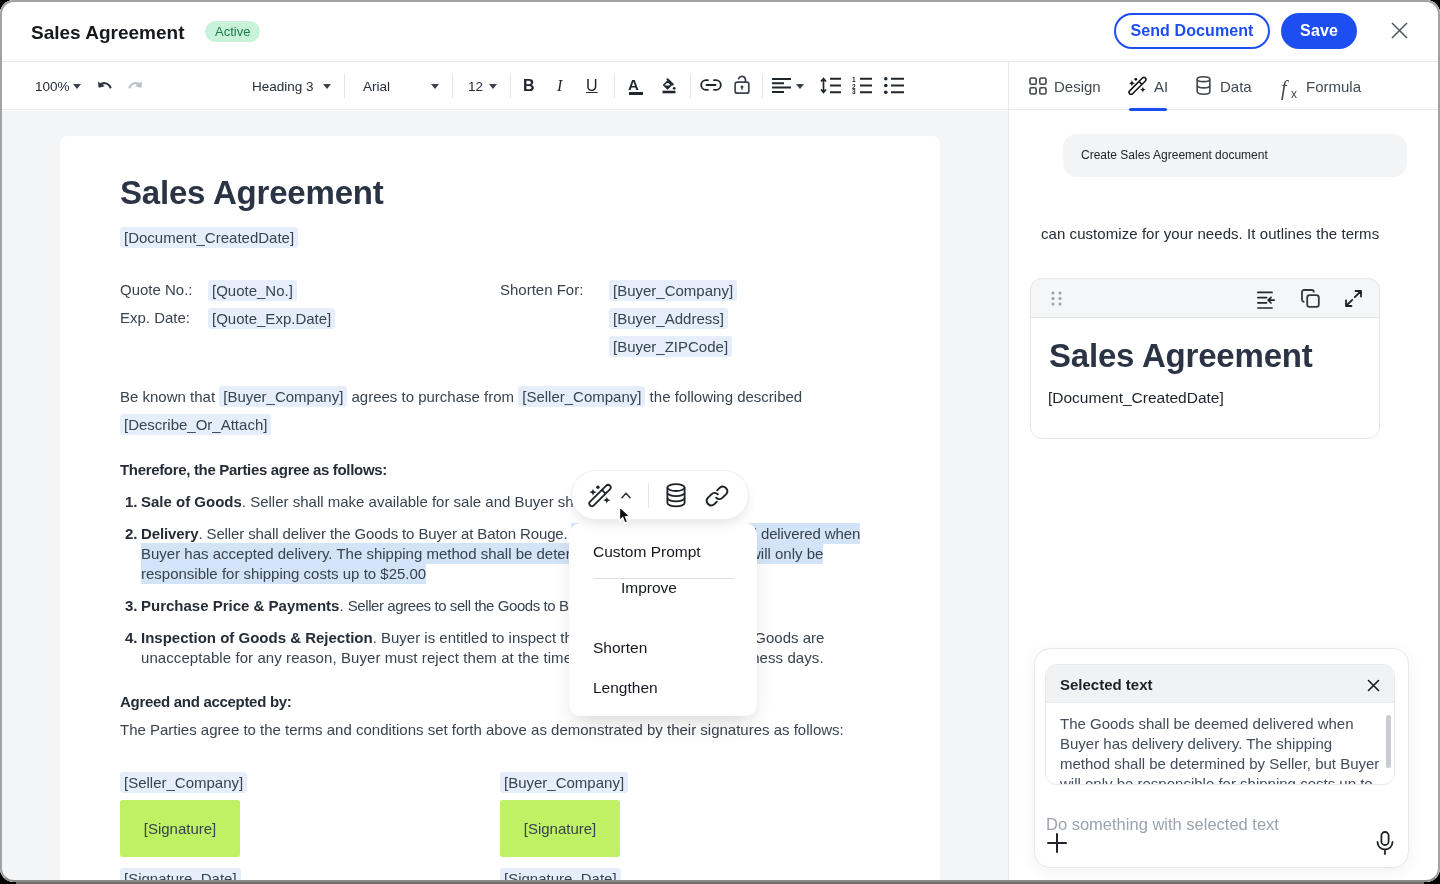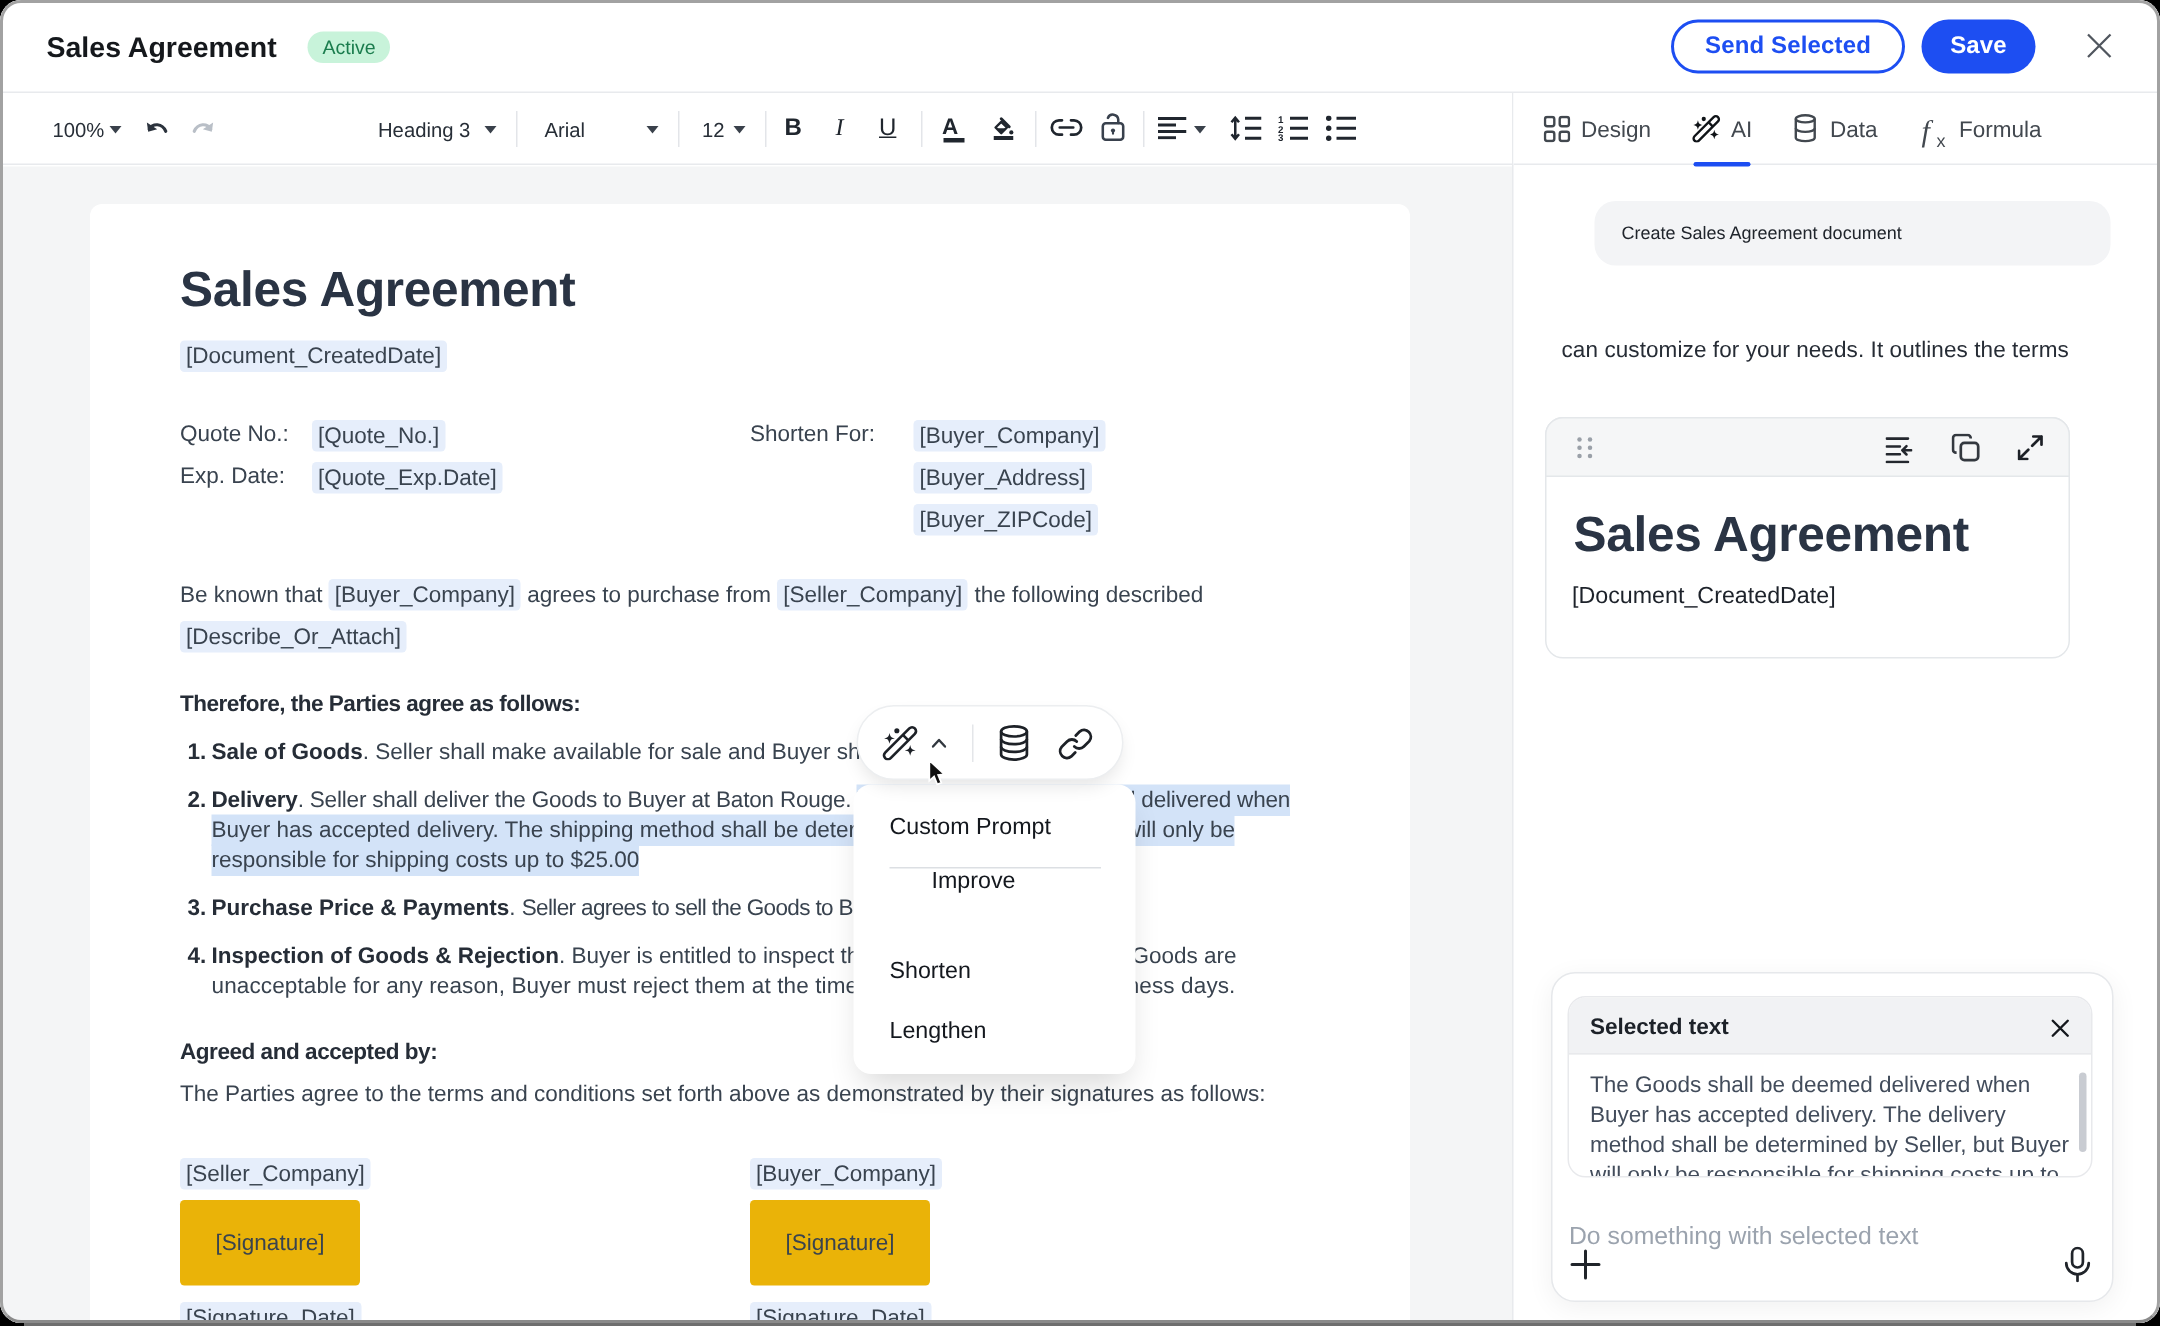--- a/index.html
+++ b/index.html
@@ -48,21 +48,21 @@
   #carddate { position:absolute; left:1048px; top:389px; font-size:15.5px; color:#1d222a; }
   
   #docarea { position:absolute; left:0; top:111px; width:1008px; height:771px; background:#f4f5f6; }
   #page { position:absolute; left:60px; top:136px; width:880px; height:746px; background:#fff;
           border-radius:8px 8px 0 0; }
   .t { position:absolute; white-space:nowrap; font-size:15px; color:#39434f; }
   .tok { background:#e6eefb; border-radius:3px; padding:2px 4px; }
   .sel { background:#d3e3f8; padding:2px 0; }
   .b { font-weight:700; color:#262d37; }
   #h1doc { position:absolute; left:120px; top:174px; font-size:33px; font-weight:700; color:#2a3444; letter-spacing:-.2px;}
-  .sigbox { position:absolute; width:120px; height:57px; background:#eab308; border-radius:3px;
+  .sigbox { position:absolute; width:120px; height:57px; background:#bef264; border-radius:3px;
             font-size:15px; color:#39434f; display:flex; align-items:center; justify-content:center; }
   
   #ftb { position:absolute; left:571px; top:470px; width:178px; height:50px; background:#fff;
          border:1px solid #eceef0; border-radius:25px; box-shadow:0 6px 12px -2px rgba(0,0,0,.10); z-index:20; }
   #menu { position:absolute; left:569px; top:523px; width:188px; height:193px; background:#fff;
           border-radius:12px; box-shadow:0 12px 22px -6px rgba(0,0,0,.16); z-index:19; }
   .mi { position:absolute; left:24px; font-size:15.5px; color:#14181e; }
   
   #overlay { position:absolute; left:1034px; top:648px; width:375px; height:220px; background:#fff;
              border:1px solid #e6e8eb; border-radius:16px; box-shadow:0 4px 18px rgba(0,0,0,.06); z-index:20; }
@@ -76,21 +76,21 @@
   svg { display:block; }
   .abs { position:absolute; }
 </style>
 </head>
 <body>
 <div id="win">
 
   <div id="topbar"></div>
   <div id="doctitle">Sales Agreement</div>
   <div id="badge">Active</div>
-  <div class="btn" id="btn-send">Send Selected</div>
+  <div class="btn" id="btn-send">Send Document</div>
   <div class="btn" id="btn-save">Save</div>
   <svg id="btn-x" viewBox="0 0 21 21">
       <path d="M3 3 L18 18 M18 3 L3 18" stroke="#50565e" stroke-width="1.5"></path>
     </svg>
 
   <div id="toolbar"></div>
   <div class="tb" style="left:35px;">100%</div>
   <span class="caret ca" style="left:73px;"></span>
 
   <svg class="tbi" style="left:97px;top:80px;" width="16" height="13" viewBox="0 0 16 13">
@@ -314,21 +314,21 @@
   </svg>
 
   <div id="overlay">
     <div id="selcard">
       <div id="selhead"></div>
       <div class="abs" style="left:14px;top:11px;font-size:15px;font-weight:700;color:#1c2128;">Selected text</div>
       <svg class="abs" style="left:321px;top:14px;" width="13" height="13" viewBox="0 0 13 13">
         <path d="M1.5 1.5 L11.5 11.5 M11.5 1.5 L1.5 11.5" stroke="#15181d" stroke-width="1.6" stroke-linecap="round"></path>
       </svg>
       <div class="seltext" style="top:50px;">The Goods shall be deemed delivered when</div>
-      <div class="seltext" style="top:70px;">Buyer has accepted delivery. The delivery</div>
+      <div class="seltext" style="top:70px;">Buyer has delivery delivery. The shipping</div>
       <div class="seltext" style="top:90px;">method shall be determined by Seller, but Buyer</div>
       <div class="seltext" style="top:110px;">will only be responsible for shipping costs up to</div>
       <div class="abs" style="left:340px;top:50px;width:5px;height:53px;background:#c9ccd2;border-radius:3px;"></div>
     </div>
     <div class="abs" style="left:11px;top:150px;font-size:16.5px;color:#9ba3ae;margin-top:16px;">Do something with selected text</div>
     <svg class="abs" style="left:11px;top:183px;" width="22" height="22" viewBox="0 0 22 22">
       <path d="M11 2 V20 M2 11 H20" stroke="#20242a" stroke-width="2" stroke-linecap="round"></path>
     </svg>
     <svg class="abs" style="left:340px;top:182px;" width="20" height="24" viewBox="0 0 20 24">
       <rect x="6.4" y="1" width="7.2" height="13" rx="3.6" fill="none" stroke="#20242a" stroke-width="1.8"></rect>

